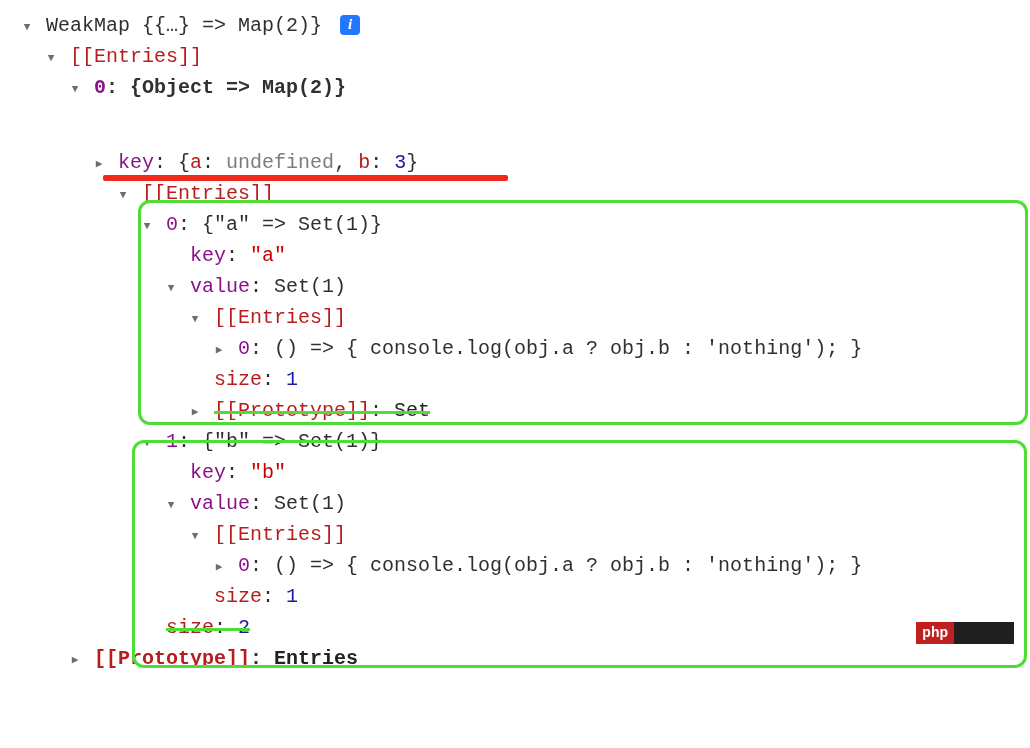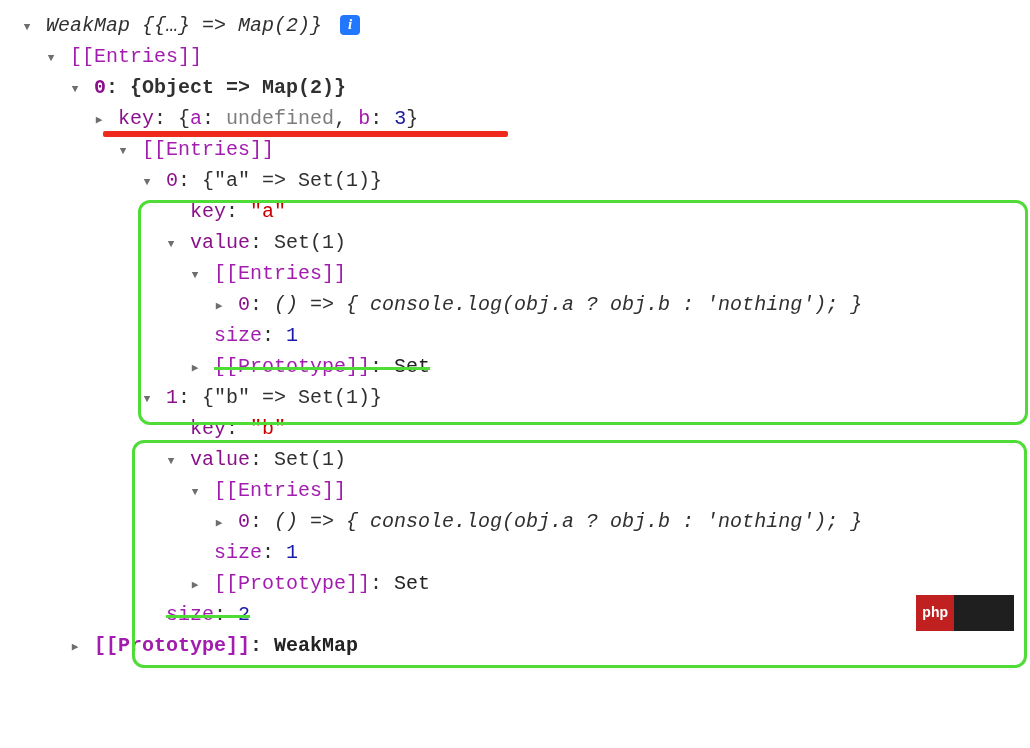--- a/index.html
+++ b/index.html
@@ -26,30 +26,30 @@
     user-select: none;
     font-size: 14px;
     vertical-align: 1px;
   }
   .triangle.open::before { content: "▼"; font-size: 11px; }
   .triangle.closed::before { content: "▶"; font-size: 11px; }
 
   .indent-0 { padding-left: 0px; }
   .indent-1 { padding-left: 24px; }
   .indent-2 { padding-left: 48px; font-weight: bold; }
-  .indent-3 { padding-left: 72px; }
+  .indent-3 { padding-left: 72px; margin-top: 44px; }
   .indent-4 { padding-left: 96px; }
   .indent-5 { padding-left: 120px; }
   .indent-6 { padding-left: 144px; }
   .indent-7 { padding-left: 168px; }
   .indent-8 { padding-left: 192px; }
 
-  .italic { font-style: italic; }
+  .italic { }
   .prop-purple { color: #8b118b; } 
-  .prop-gray { color: #a21caf; }
+  .prop-gray { color: #b91c1c; }
   .value-blue { color: #1a1aa6; }
   .value-gray { color: #7d7d7d; }
   .value-red { color: #c80000; }
   .plain { color: #303030; }
   .black { color: #222; }
 
   .info-icon {
     display: inline-flex;
     align-items: center;
     justify-content: center;
@@ -91,21 +91,21 @@
     height: 3px;
     background: #4fdc37;
   }
 
   .footer-brand {
     position: absolute;
     right: 6px;
     bottom: 30px;
     display: flex;
     align-items: stretch;
-    height: 36px;
+    height: 22px;
     font-family: Arial, sans-serif;
   }
   .footer-brand .red { background: #c02020; color: #fff; font-weight: bold; font-size: 14px; padding: 2px 6px; display:flex; align-items:center;}
   .footer-brand .blk { background: #1f1f1f; width: 60px; }
 
 </style>
 </head>
 <body>
 
 <div class="container">
@@ -184,34 +184,30 @@
     <span class="prop-gray">[[Entries]]</span>
   </div>
   <div class="row indent-8">
     <span class="triangle closed"></span>
     <span class="prop-purple">0</span><span class="plain">: </span><span class="italic plain">() =&gt; { console.log(obj.a ? obj.b : 'nothing'); }</span>
   </div>
   <div class="row indent-7">
     <span class="triangle" style="visibility:hidden"></span>
     <span class="prop-gray">size</span><span class="plain">: </span><span class="value-blue">1</span>
   </div>
-  <div class="row indent-7">
-    <span class="triangle closed"></span>
-    <span class="prop-gray">[[Prototype]]</span><span class="plain">: </span><span class="black">Set</span>
-  </div>
 
   <div class="row indent-5">
     <span class="triangle" style="visibility:hidden"></span>
     <span class="strike"><span class="prop-gray">size</span><span class="plain">: </span><span class="value-blue">2</span></span>
   </div>
 
 
   <div class="row indent-2">
     <span class="triangle closed"></span>
-    <span class="prop-gray">[[Prototype]]</span><span class="plain">: </span><span class="black">WeakMap</span>
+    <span class="prop-gray">[[Prototype]]</span><span class="plain">: </span><span class="black">Entries</span>
   </div>
 
   <div class="box-green" style="left:118px; top:190px; width:890px; height:225px;"></div>
   <div class="box-green" style="left:112px; top:430px; width:895px; height:228px;"></div>
 
   <div class="footer-brand">
     <div class="red">php</div>
     <div class="blk"></div>
   </div>
 

